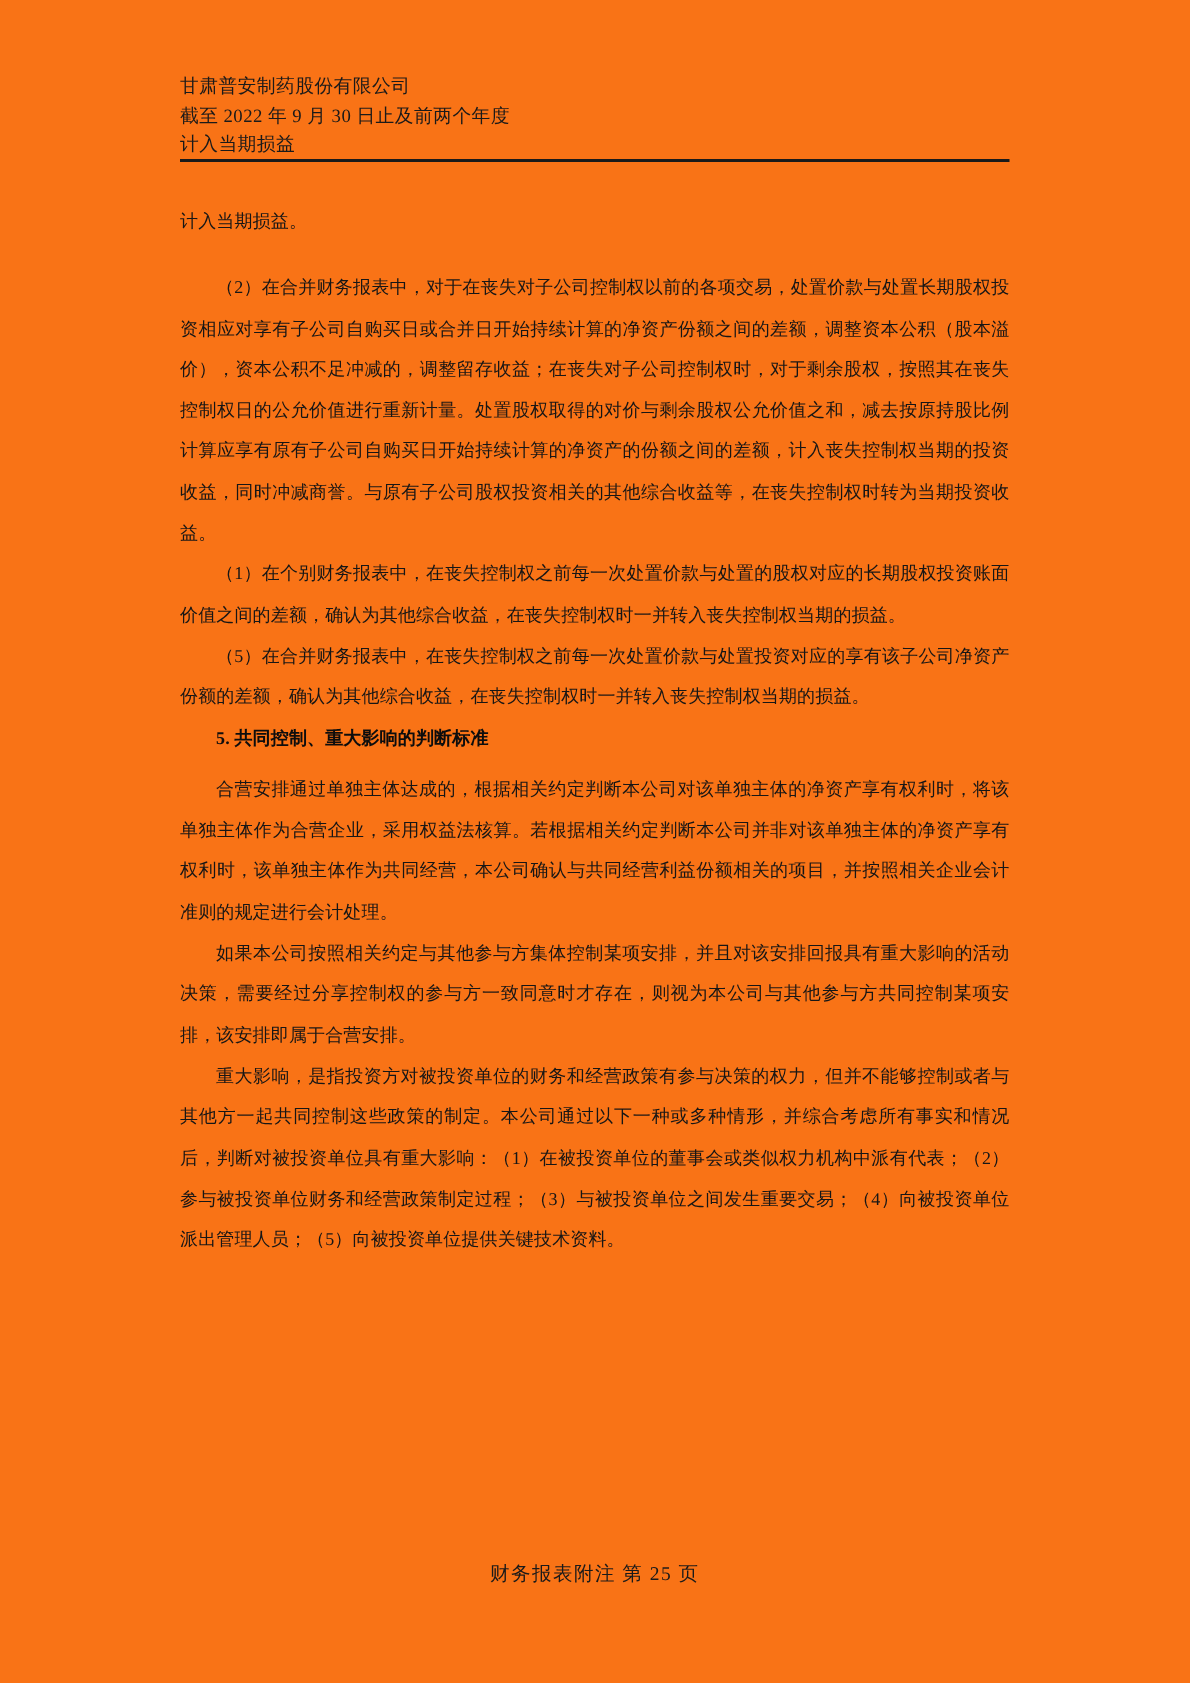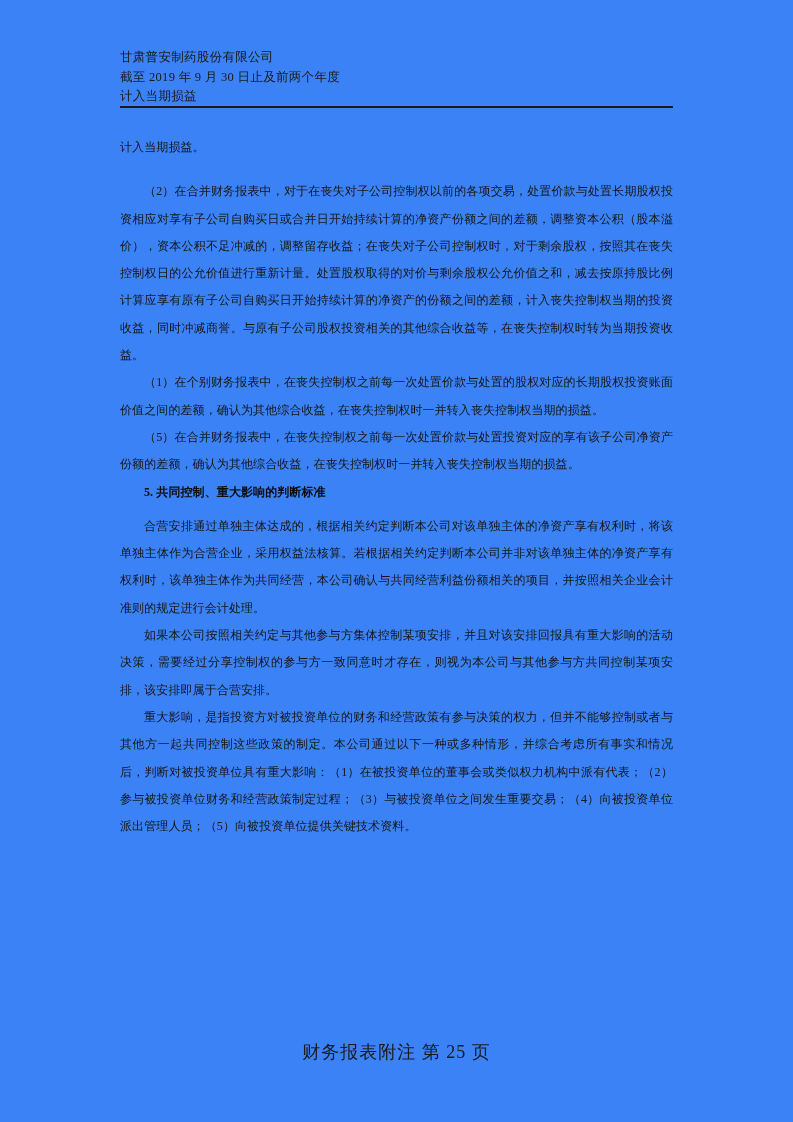--- a/index.html
+++ b/index.html
@@ -5,21 +5,21 @@
   * { box-sizing: border-box; }
   html, body {
     margin: 0;
     padding: 0;
     background: #ffffff;
   }
   .page {
     position: relative;
     width: 793px;
     height: 1122px;
-    background: #3b82f6;
+    background: #f97316;
     overflow: hidden;
     font-family: "Liberation Serif", "DejaVu Serif", serif;
     color: #111111;
   }
   .doc-header {
     position: absolute;
     left: 120px;
     top: 48px;
     width: 553px;
     font-size: 12.5px;
@@ -57,33 +57,33 @@
   }
   .doc-body p.sp-sm { margin-top: 17px; }
   .doc-body p.sp-md { margin-top: 7px; }
   .doc-body p.sp-lg { }
   .doc-footer {
     position: absolute;
     left: 120px;
     top: 1040px;
     width: 553px;
     text-align: center;
-    font-size: 18px;
+    font-size: 13px;
     letter-spacing: 1px;
     color: #1a1a1a;
   }
 </style>
 </head>
 <body>
 
 <div class="page">
 
   <div class="doc-header">
     <p>甘肃普安制药股份有限公司</p>
-    <p>截至 2019 年 9 月 30 日止及前两个年度</p>
+    <p>截至 2022 年 9 月 30 日止及前两个年度</p>
     <p>计入当期损益</p>
   </div>
 
   <div class="header-rule"></div>
 
   <div class="doc-body">
     <p class="sp-0">计入当期损益。</p>
     <p class="ind sp-sm">（2）在合并财务报表中，对于在丧失对子公司控制权以前的各项交易，处置价款与处置长期股权投资相应对享有子公司自购买日或合并日开始持续计算的净资产份额之间的差额，调整资本公积（股本溢价），资本公积不足冲减的，调整留存收益；在丧失对子公司控制权时，对于剩余股权，按照其在丧失控制权日的公允价值进行重新计量。处置股权取得的对价与剩余股权公允价值之和，减去按原持股比例计算应享有原有子公司自购买日开始持续计算的净资产的份额之间的差额，计入丧失控制权当期的投资收益，同时冲减商誉。与原有子公司股权投资相关的其他综合收益等，在丧失控制权时转为当期投资收益。</p>
     <p class="ind">（1）在个别财务报表中，在丧失控制权之前每一次处置价款与处置的股权对应的长期股权投资账面价值之间的差额，确认为其他综合收益，在丧失控制权时一并转入丧失控制权当期的损益。</p>
     <p class="ind">（5）在合并财务报表中，在丧失控制权之前每一次处置价款与处置投资对应的享有该子公司净资产份额的差额，确认为其他综合收益，在丧失控制权时一并转入丧失控制权当期的损益。</p>

